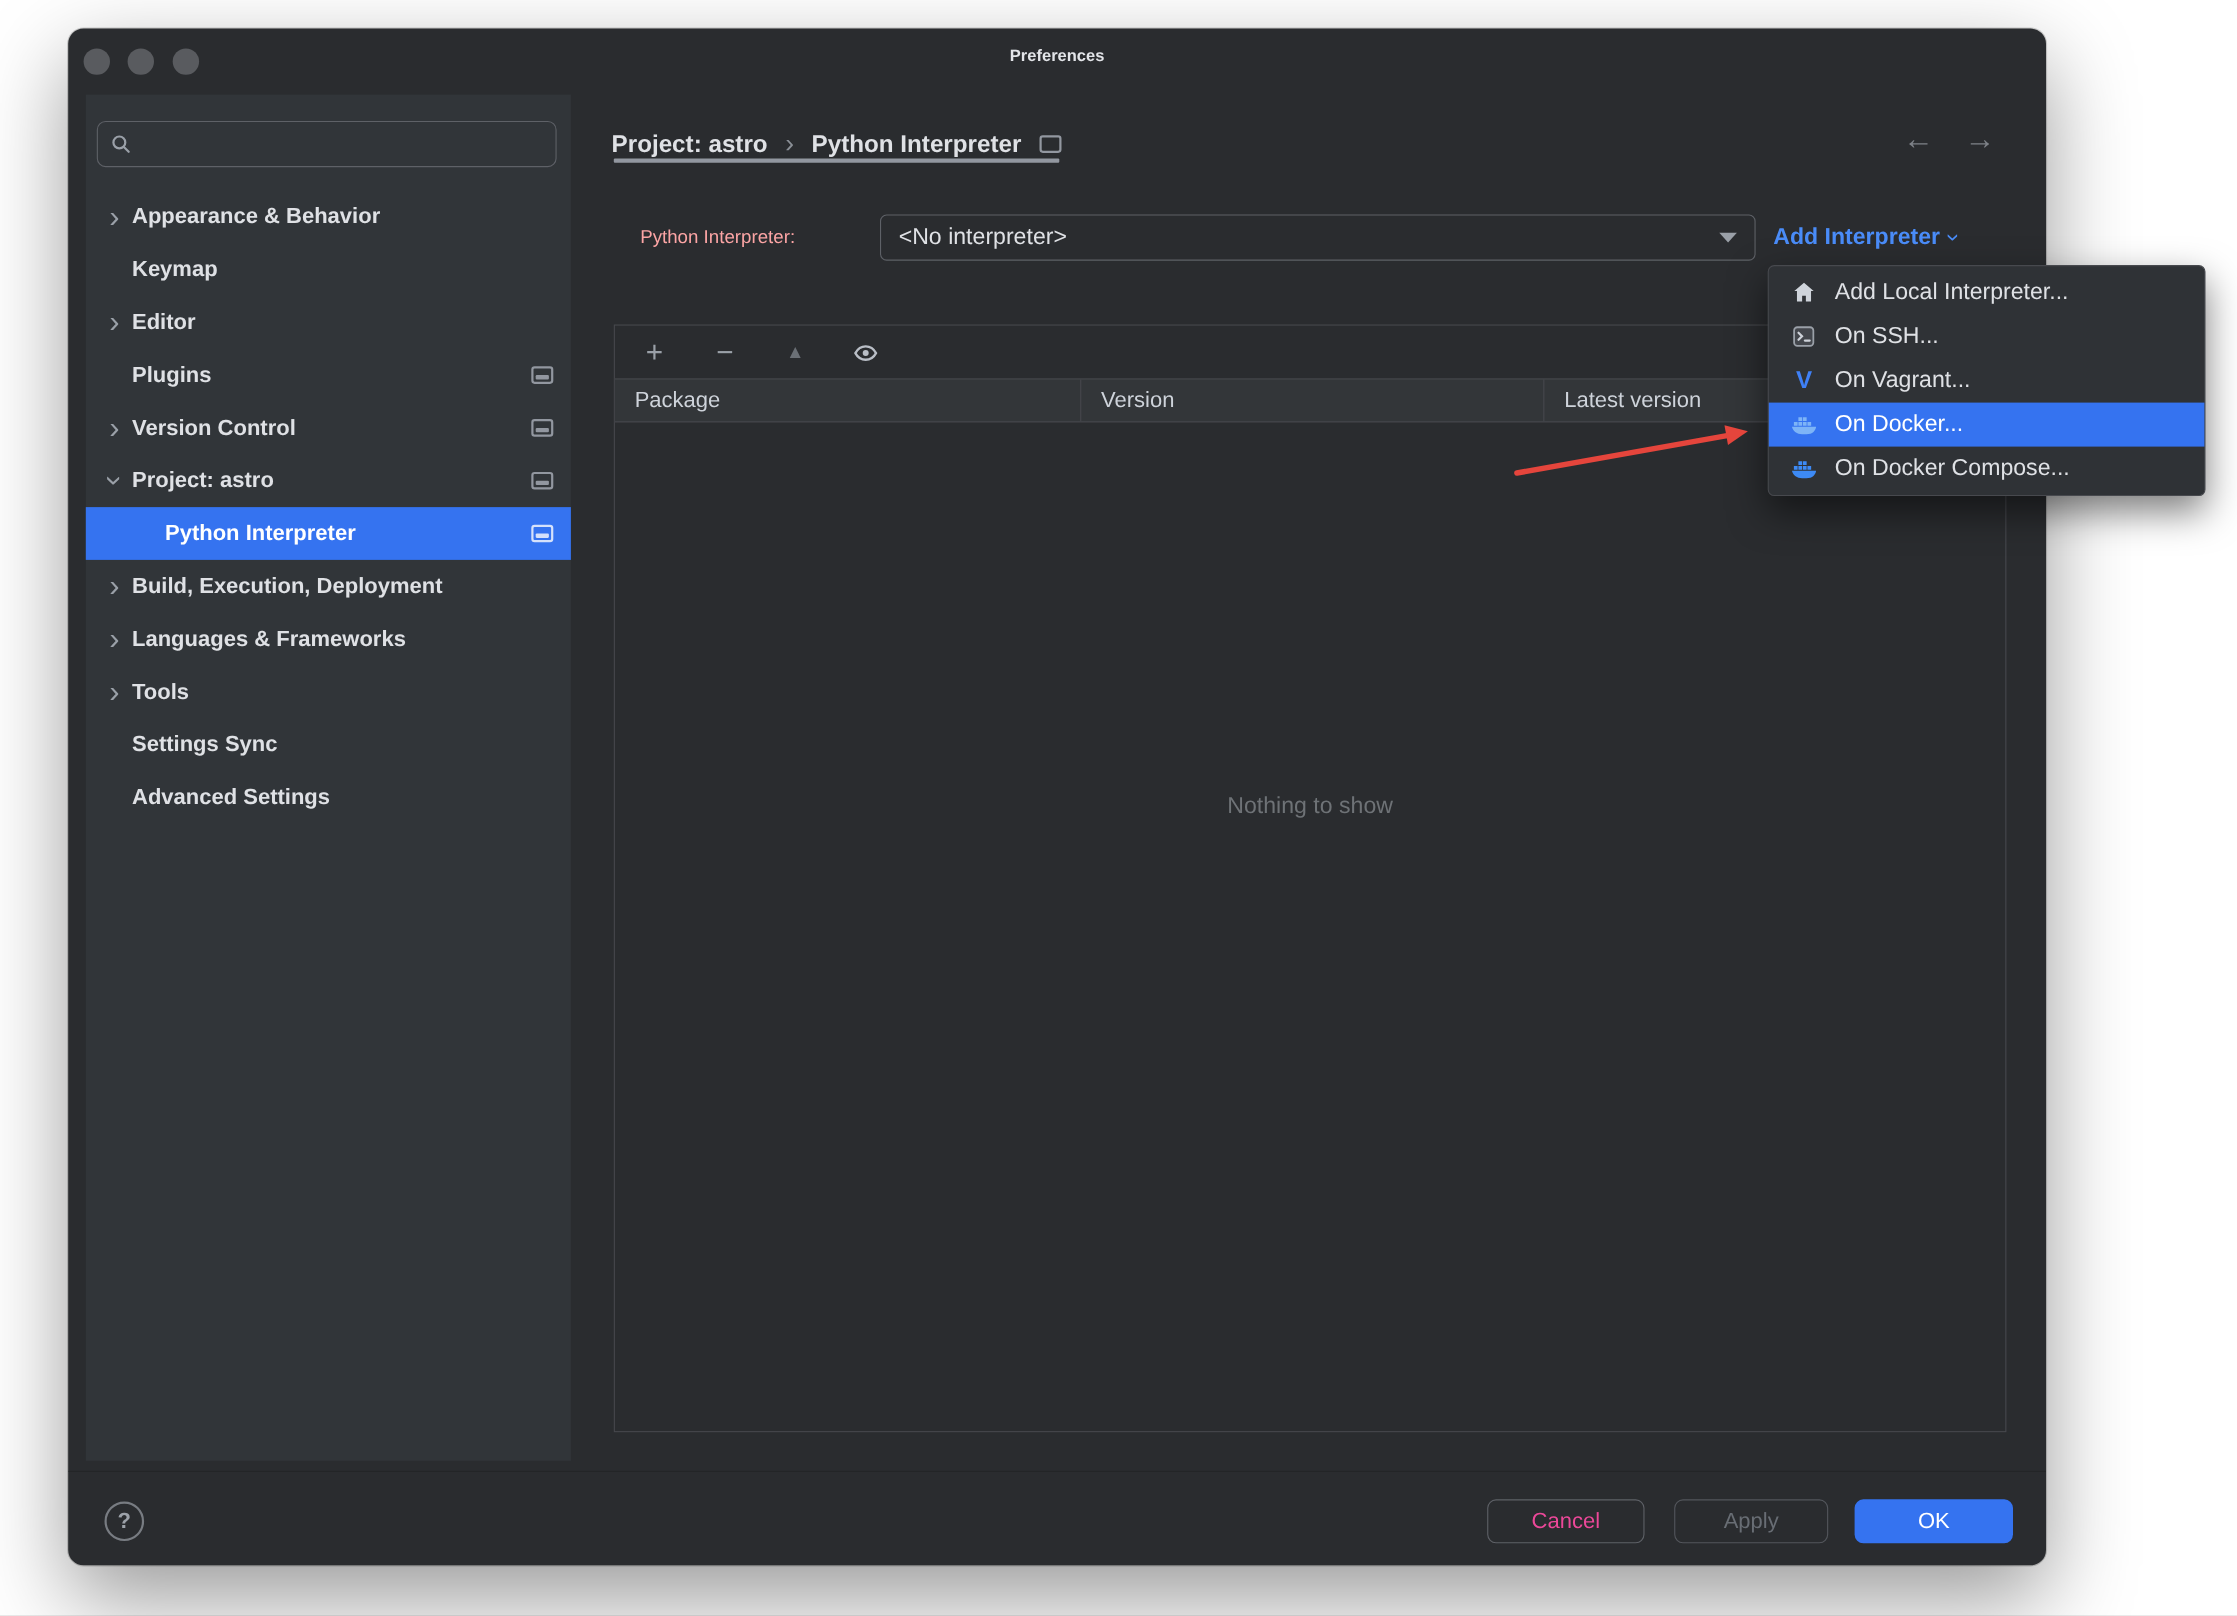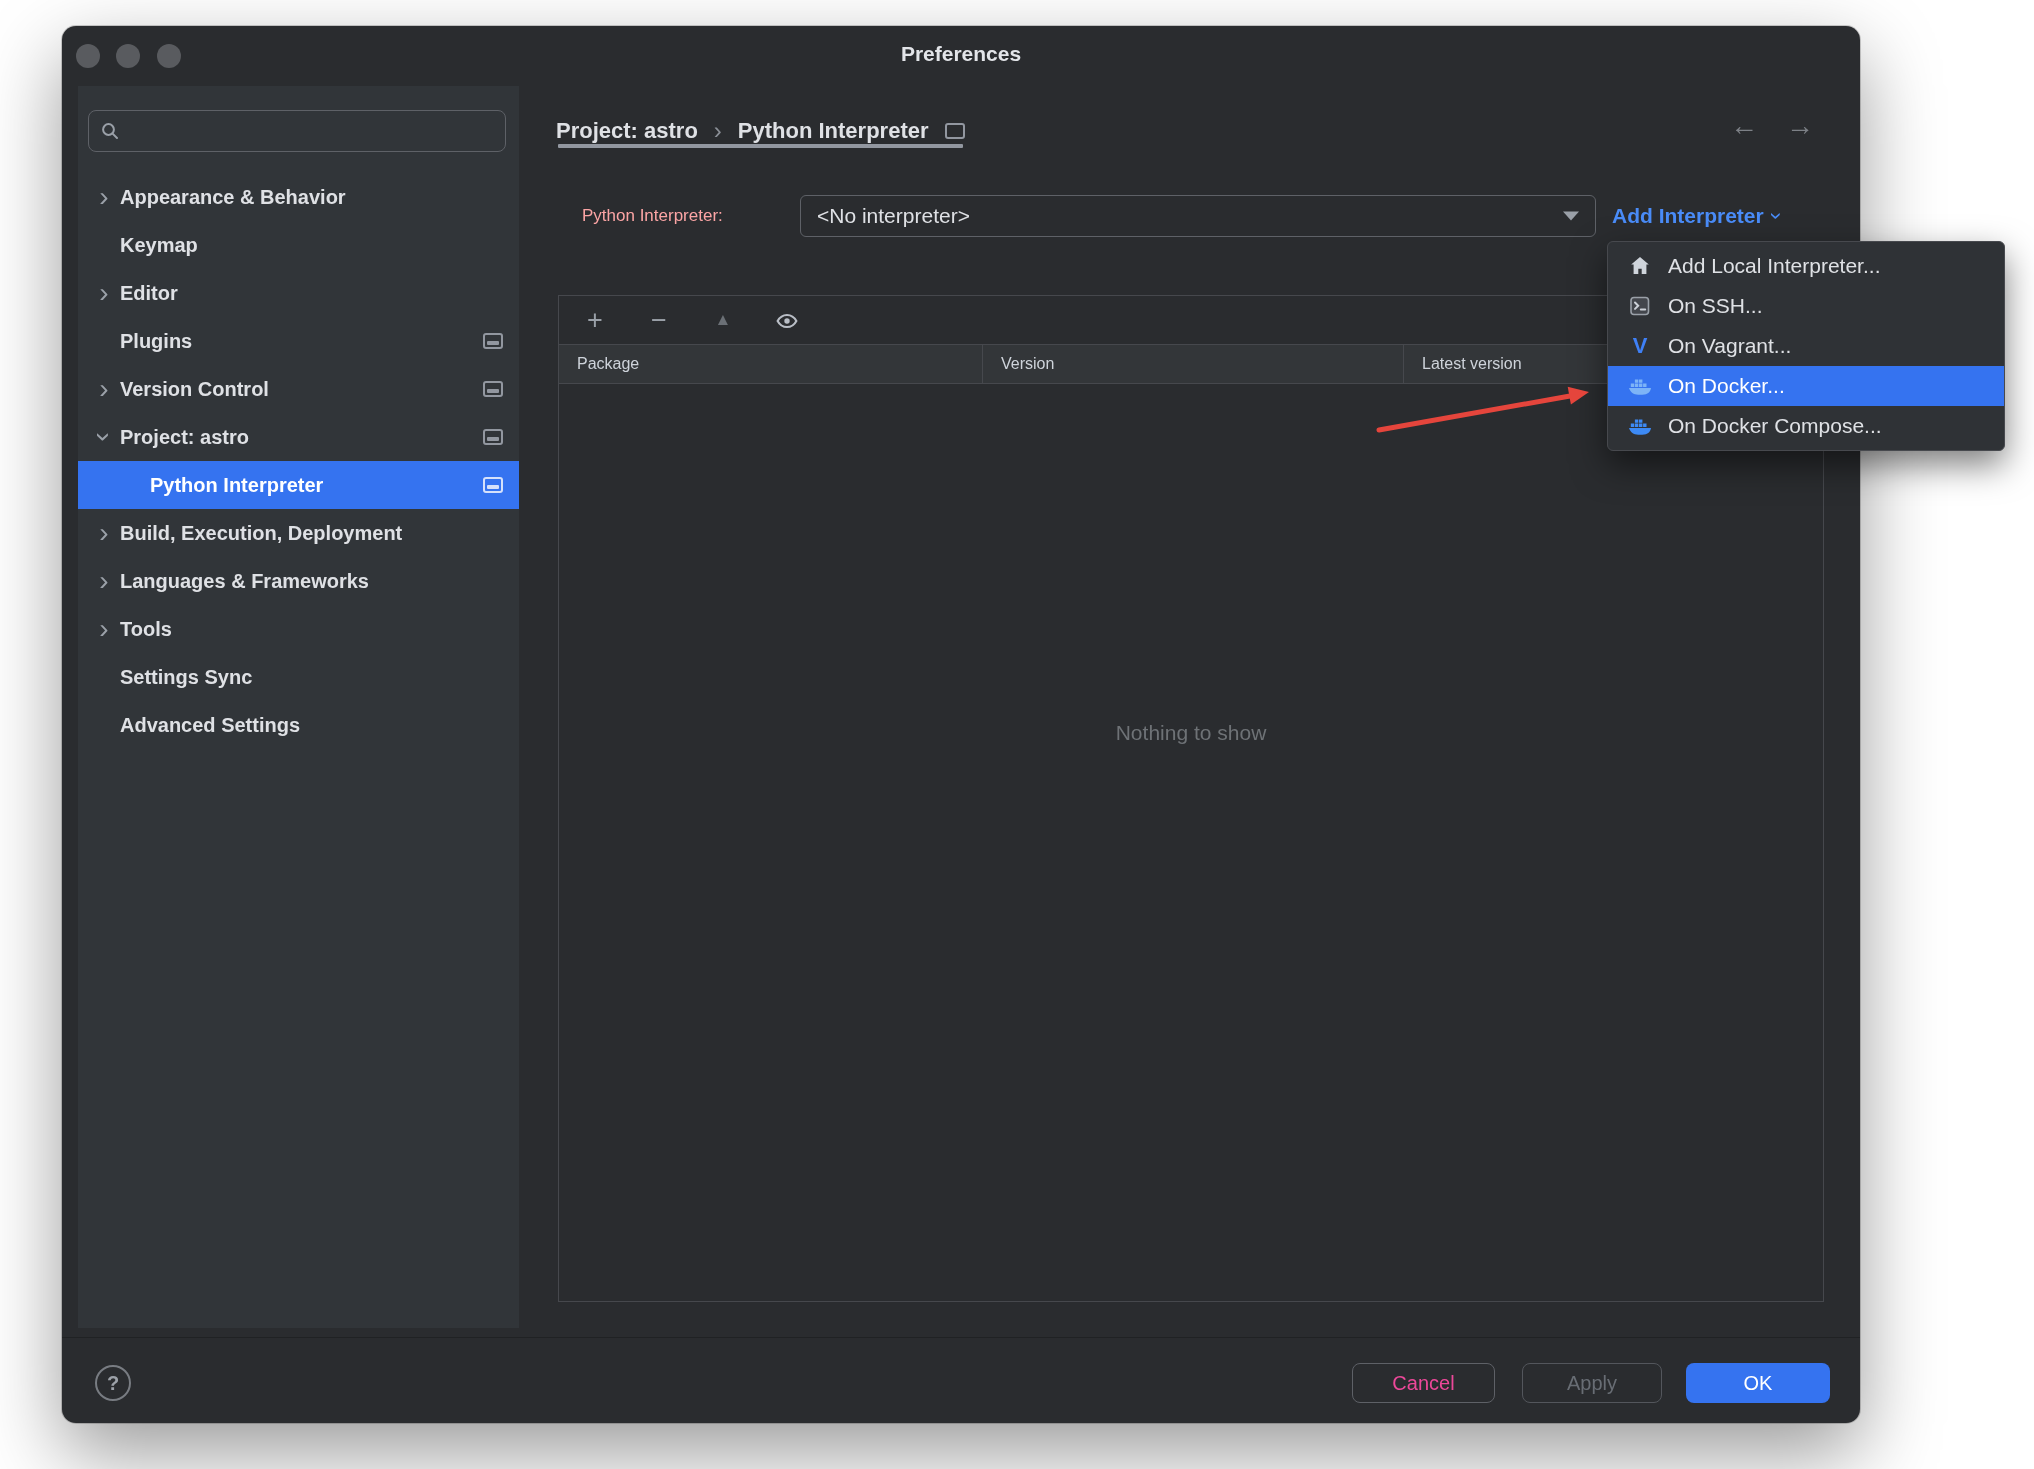--- a/index.html
+++ b/index.html
@@ -15,21 +15,21 @@
   
   .dialog {
     position: absolute; left: 62px; top: 26px; width: 1798px; height: 1397px;
     background: #2a2c2f; border-radius: 14px;
     box-shadow: 0 30px 80px rgba(0,0,0,.40), 0 0 0 1px rgba(0,0,0,.18);
   }
   .titlebar { position: absolute; left:0; top:0; right:0; height: 58px; }
   .traffic { position: absolute; top: 18px; width: 24px; height: 24px; border-radius: 50%; background: #595b5f; }
   .t1 { left: 14px; } .t2 { left: 54px; } .t3 { left: 95px; }
   .win-title { position: absolute; top: 16px; left: 0; right: 0; text-align: center;
-    font-size: 21px; font-weight: 700; color: #e3e5e9; }
+    font-size: 15px; font-weight: 700; color: #e3e5e9; }
 
   
   .sidebar { position: absolute; left: 16px; top: 60px; width: 441px; height: 1242px; background: #313539; }
   .search-box { position: absolute; left: 10px; top: 24px; width: 418px; height: 42px;
     border: 1px solid #5e6167; border-radius: 8px; }
   .search-box input { position: absolute; left: 42px; top: 0; right: 8px; height: 40px;
     background: transparent; border: none; outline: none; color: #dfe1e5; font-size: 20px;
     font-family: "Liberation Sans", sans-serif; }
   .search-icon { position: absolute; left: 10px; top: 9px; width: 22px; height: 22px; }
 
@@ -86,21 +86,21 @@
 
   
   .pkg-panel { position: absolute; left: 496px; top: 269px; width: 1266px; height: 1007px;
     border: 1px solid #46484d; }
   .pkg-toolbar { position: absolute; left: 0; top: 0; right: 0; height: 48px;
     display: flex; align-items: center; gap: 36px; padding-left: 22px; }
   .tb-ico { font-size: 27px; color: #9aa0a8; width: 28px; text-align: center; cursor: pointer; }
   .tb-ico.disabled { color: #6b7076; font-size: 17px; }
   .pkg-header { position: absolute; left: 0; top: 48px; right: 0; height: 40px;
     display: flex; background: #333639; border-top: 1px solid #46484d; border-bottom: 1px solid #46484d; }
-  .pkg-col { height: 100%; line-height: 38px; padding-left: 18px; font-size: 16px; color: #ced3da; }
+  .pkg-col { height: 100%; line-height: 38px; padding-left: 18px; font-size: 20px; color: #ced3da; }
   .col-1 { width: 424px; border-right: 1px solid #46484d; }
   .col-2 { width: 421px; border-right: 1px solid #46484d; }
   .col-3 { flex: 1; }
   .empty-text { position: absolute; left: 0; right: 0; top: 393px; text-align: center;
     font-size: 21px; color: #6e7276; margin-top: 32px; }
 
   
   .footer { position: absolute; left: 0; right: 0; top: 1311px; bottom: 0;
     border-top: 1px solid #202224; border-radius: 0 0 14px 14px; }
   .help-btn { position: absolute; left: 33px; top: 27px; width: 36px; height: 36px;

